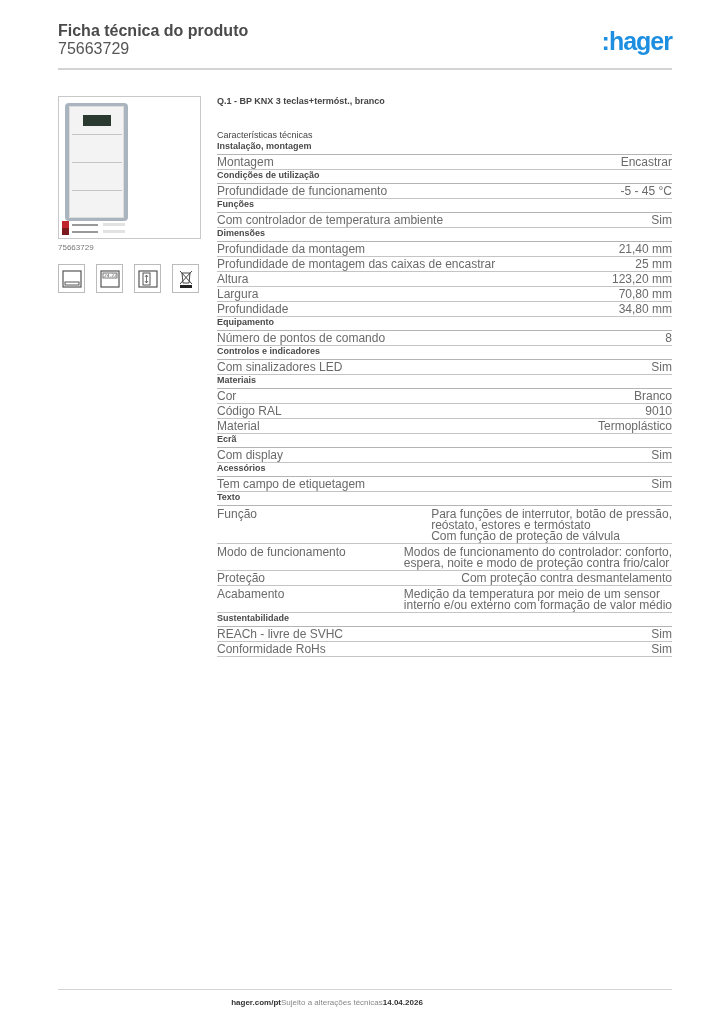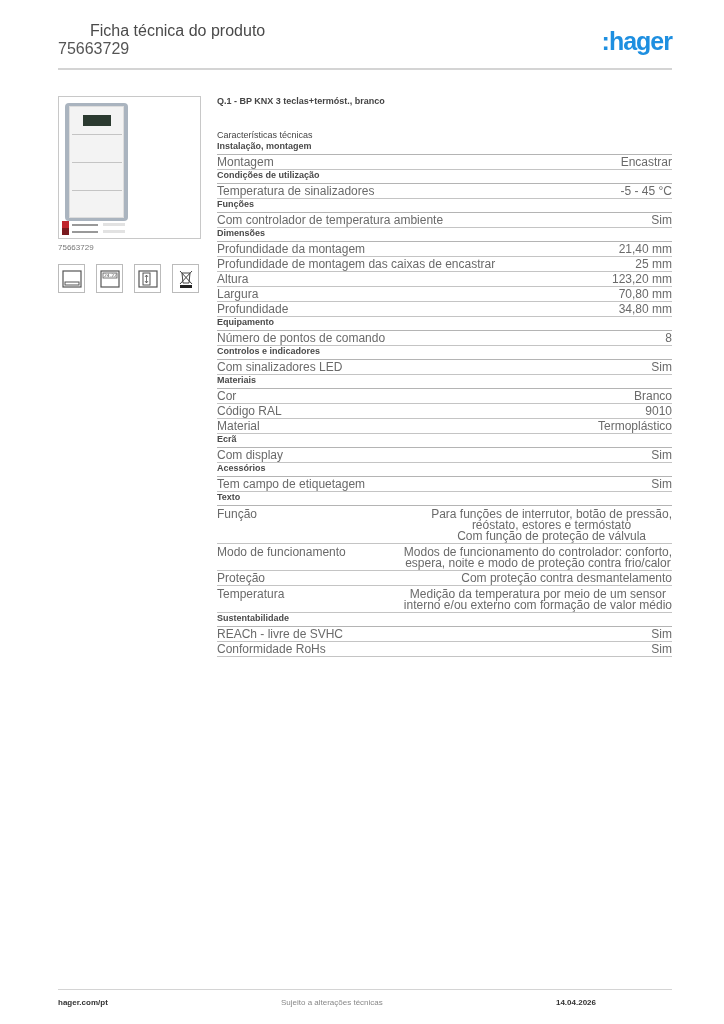--- a/index.html
+++ b/index.html
@@ -1,20 +1,20 @@
 <!DOCTYPE html>
 <html><head>
 <meta charset="utf-8">
 <style>
   * { box-sizing: border-box; margin: 0; padding: 0; }
   html, body { width: 724px; height: 1024px; background: #ffffff; }
   body { position: relative; font-family: "Liberation Sans", sans-serif; color: #555; overflow: hidden; }
 
   .header { position: absolute; left: 58px; top: 22px; width: 614px; }
-  .doc-title { font-size: 16px; font-weight: normal; color: #4a4a4a; line-height: 18px; margin-left: 32px; }
+  .doc-title { font-size: 16px; font-weight: bold; color: #4a4a4a; line-height: 18px; }
   .doc-number { font-size: 16px; color: #555; line-height: 18px; }
   .logo { position: absolute; right: 0; top: 6px; font-size: 25px; font-weight: bold; color: #1e8fe0; letter-spacing: -1px; line-height: 26px; }
   .header-rule { position: absolute; left: 58px; top: 68px; width: 614px; height: 2px; background: #d4d4d4; }
 
   .product-image { position: absolute; left: 58px; top: 96px; width: 143px; height: 143px; border: 1px solid #c8c8c8; background: #fff; }
   .device { position: absolute; left: 6px; top: 6px; width: 63px; height: 118px; background: #aab4bf; border-radius: 4px; }
   .device-face { position: absolute; left: 4px; top: 3px; width: 55px; height: 112px; background: #f3f3f3; border: 1px solid #ddd; }
   .device-screen { position: absolute; left: 13px; top: 8px; width: 28px; height: 11px; background: #2b3a30; }
   .key-line { position: absolute; left: 2px; width: 50px; height: 1px; background: #c4c4c4; }
   .legend-sw { position: absolute; left: 3px; width: 7px; height: 7px; }
@@ -24,26 +24,26 @@
 
   .icons { position: absolute; left: 58px; top: 264px; display: flex; gap: 11px; }
   .icon-box { width: 27px; height: 29px; border: 1px solid #bbb; display: flex; align-items: center; justify-content: center; background: #fff; }
 
   .content { position: absolute; left: 217px; top: 96px; width: 455px; }
   .product-name { font-size: 9px; font-weight: bold; color: #444; line-height: 11px; }
   .section-main { font-size: 9px; font-weight: normal; color: #444; margin-top: 23px; line-height: 11px; }
   .group { }
   .group-title { font-size: 9px; font-weight: bold; color: #4a4a4a; line-height: 11px; padding-bottom: 2px; border-bottom: 1.5px solid #b4b4b4; }
   .row { display: flex; justify-content: space-between; font-size: 12px; color: #6a6a6a; line-height: 11px; padding-top: 2px; padding-bottom: 1px; border-bottom: 1.5px solid #c4c4c4; }
-  .row .val { text-align: center; }
+  .row .val { text-align: left; }
   .row.multi .val { white-space: pre-line; }
   .row.multi { padding-top: 3px; }
 
   .footer-rule { position: absolute; left: 58px; top: 989px; width: 614px; height: 1px; background: #d4d4d4; }
-  .footer { position: absolute; left: 58px; top: 998px; width: 538px; font-size: 8px; display: flex; justify-content: space-between; }
+  .footer { position: absolute; left: 58px; top: 998px; width: 538px; font-size: 8px; display: flex; justify-content: center; }
   .footer .site { font-weight: bold; color: #333; }
   .footer .note { color: #888; }
   .footer .date { font-weight: bold; color: #333; }
 </style>
 </head>
 <body>
 
 <div class="header">
   <div class="doc-title">Ficha técnica do produto</div>
   <div class="doc-number">75663729</div>
@@ -106,21 +106,21 @@
       <div class="group">
         <div class="group-title">Instalação, montagem</div>
         <div class="row">
           <span class="lbl">Montagem</span>
           <span class="val">Encastrar</span>
         </div>
       </div>
       <div class="group">
         <div class="group-title">Condições de utilização</div>
         <div class="row">
-          <span class="lbl">Temperatura de sinalizadores</span>
+          <span class="lbl">Profundidade de funcionamento</span>
           <span class="val">-5 - 45 °C</span>
         </div>
       </div>
       <div class="group">
         <div class="group-title">Funções</div>
         <div class="row">
           <span class="lbl">Com controlador de temperatura ambiente</span>
           <span class="val">Sim</span>
         </div>
       </div>
@@ -201,21 +201,21 @@
         <div class="row multi">
           <span class="lbl">Modo de funcionamento</span>
           <span class="val">Modos de funcionamento do controlador: conforto,
 espera, noite e modo de proteção contra frio/calor</span>
         </div>
         <div class="row">
           <span class="lbl">Proteção</span>
           <span class="val">Com proteção contra desmantelamento</span>
         </div>
         <div class="row multi">
-          <span class="lbl">Temperatura</span>
+          <span class="lbl">Acabamento</span>
           <span class="val">Medição da temperatura por meio de um sensor
 interno e/ou externo com formação de valor médio</span>
         </div>
       </div>
       <div class="group">
         <div class="group-title">Sustentabilidade</div>
         <div class="row">
           <span class="lbl">REACh - livre de SVHC</span>
           <span class="val">Sim</span>
         </div>

